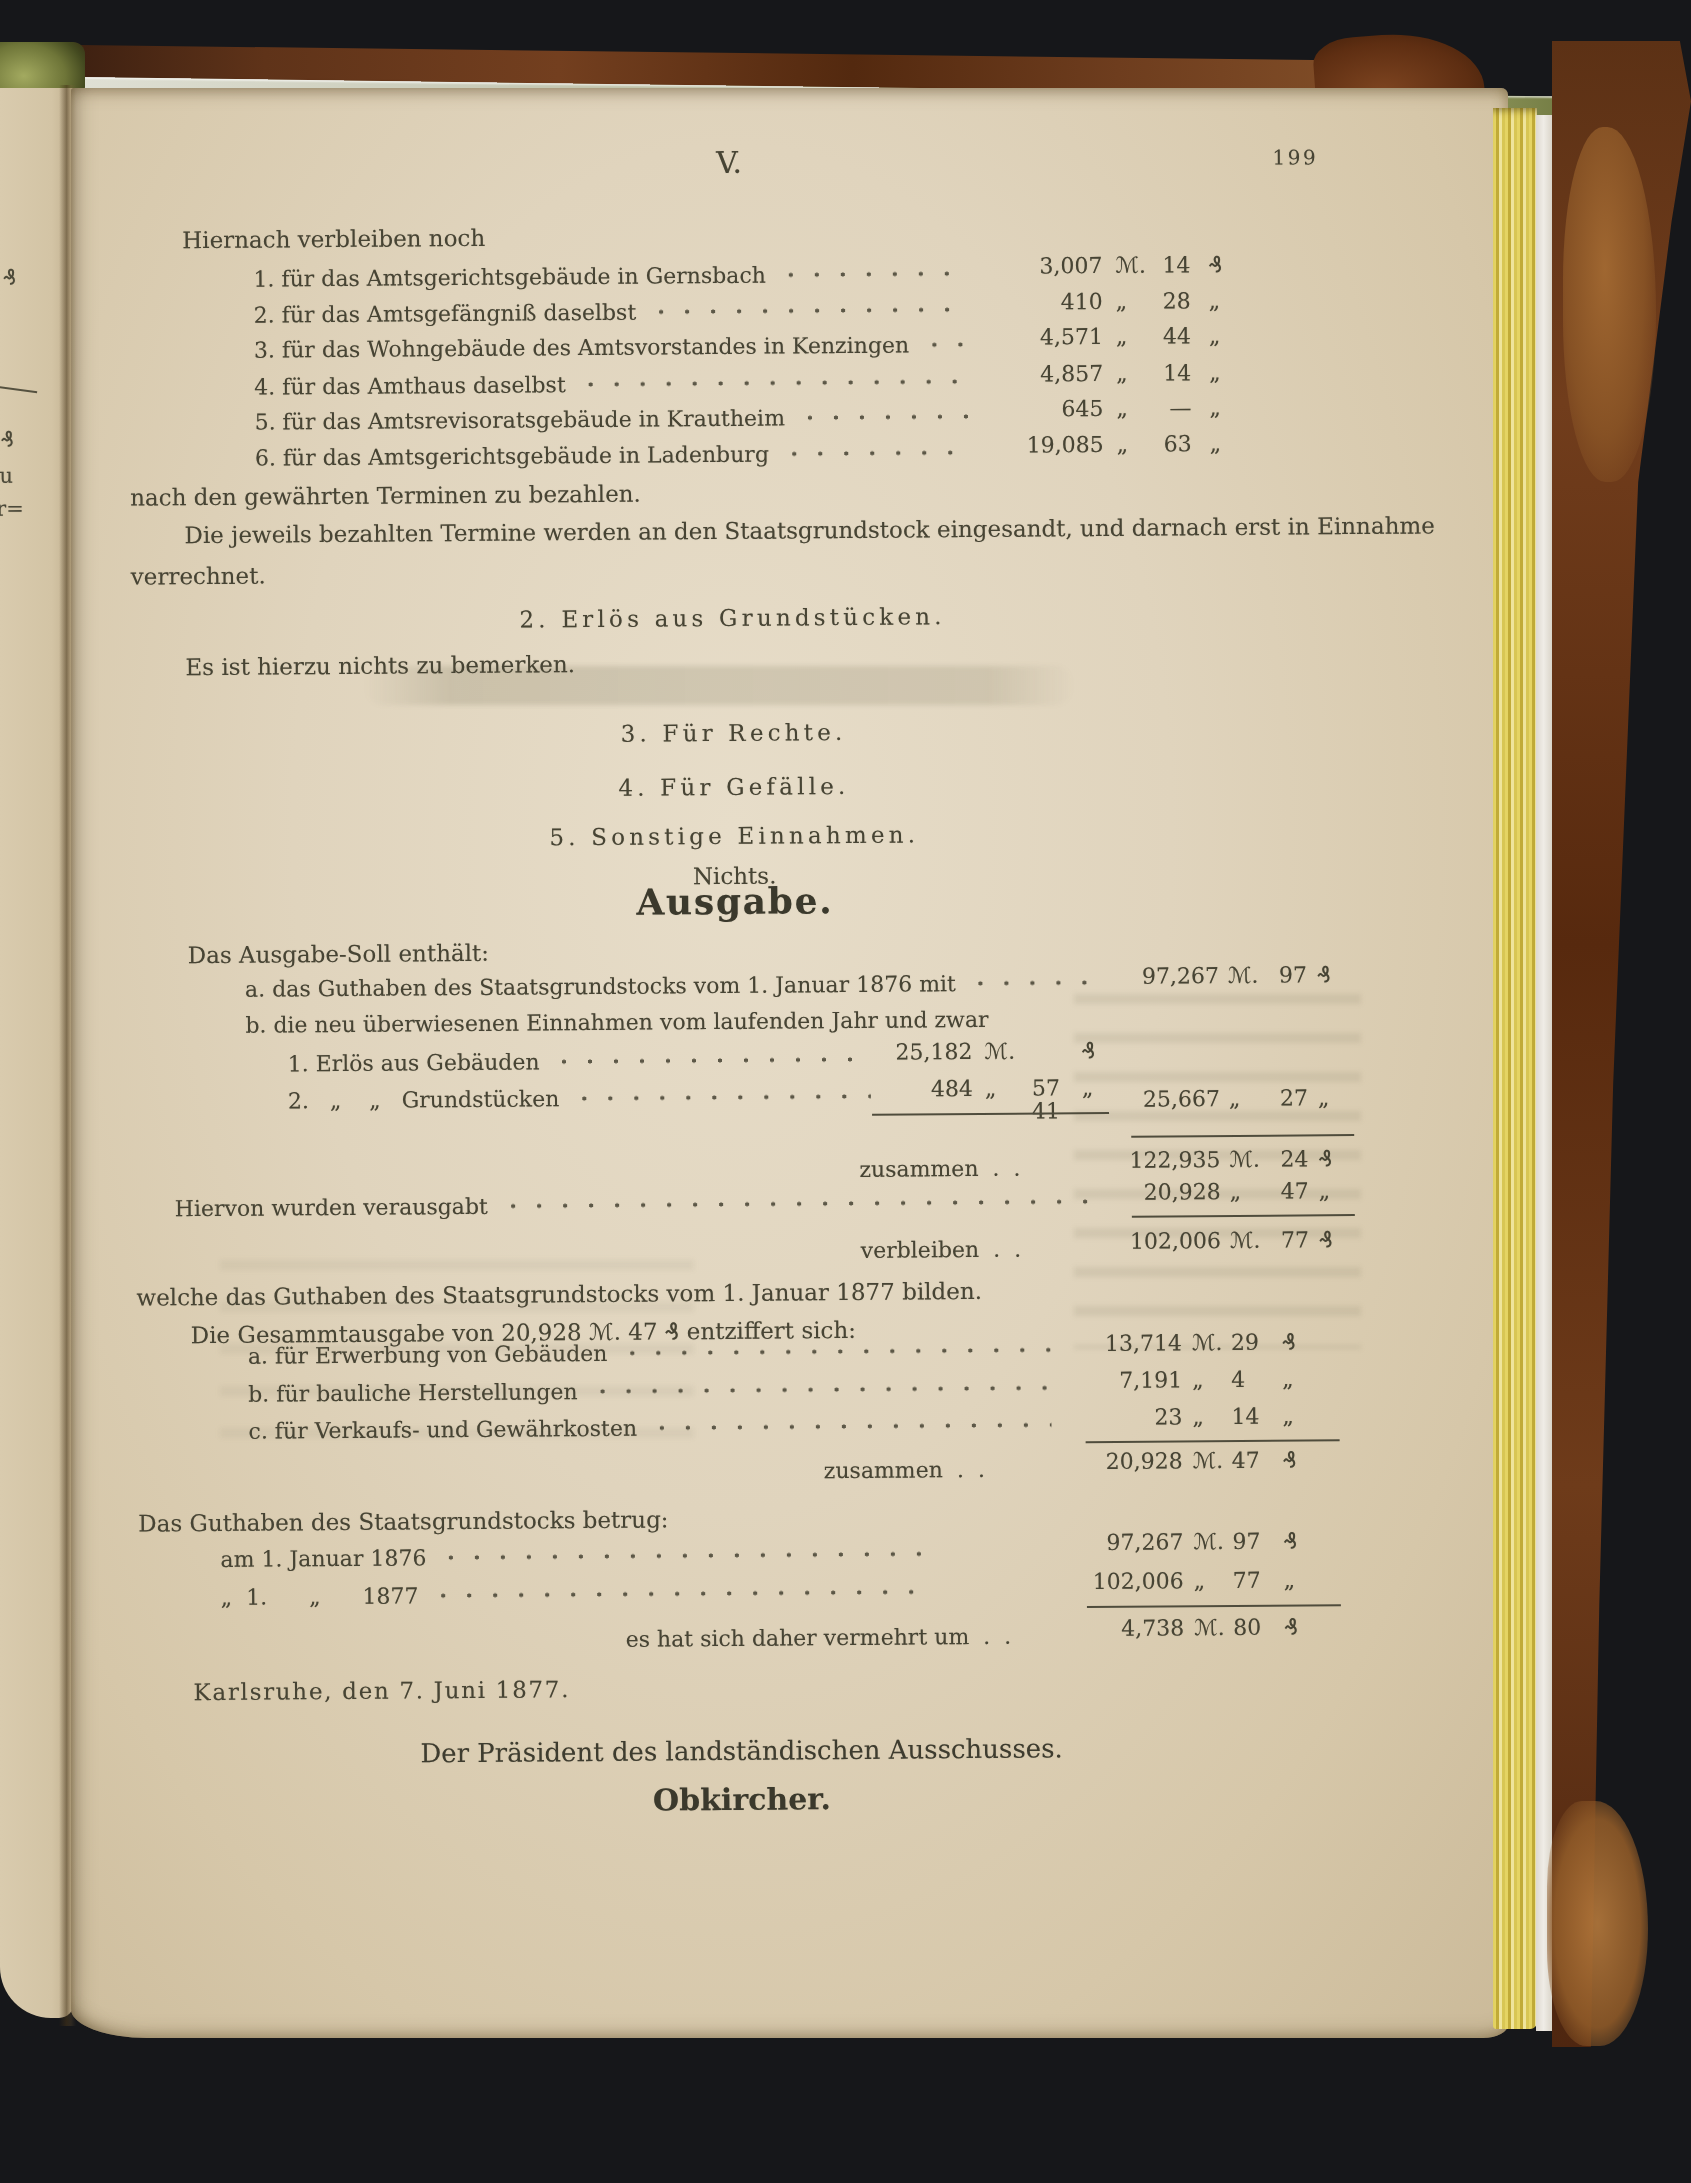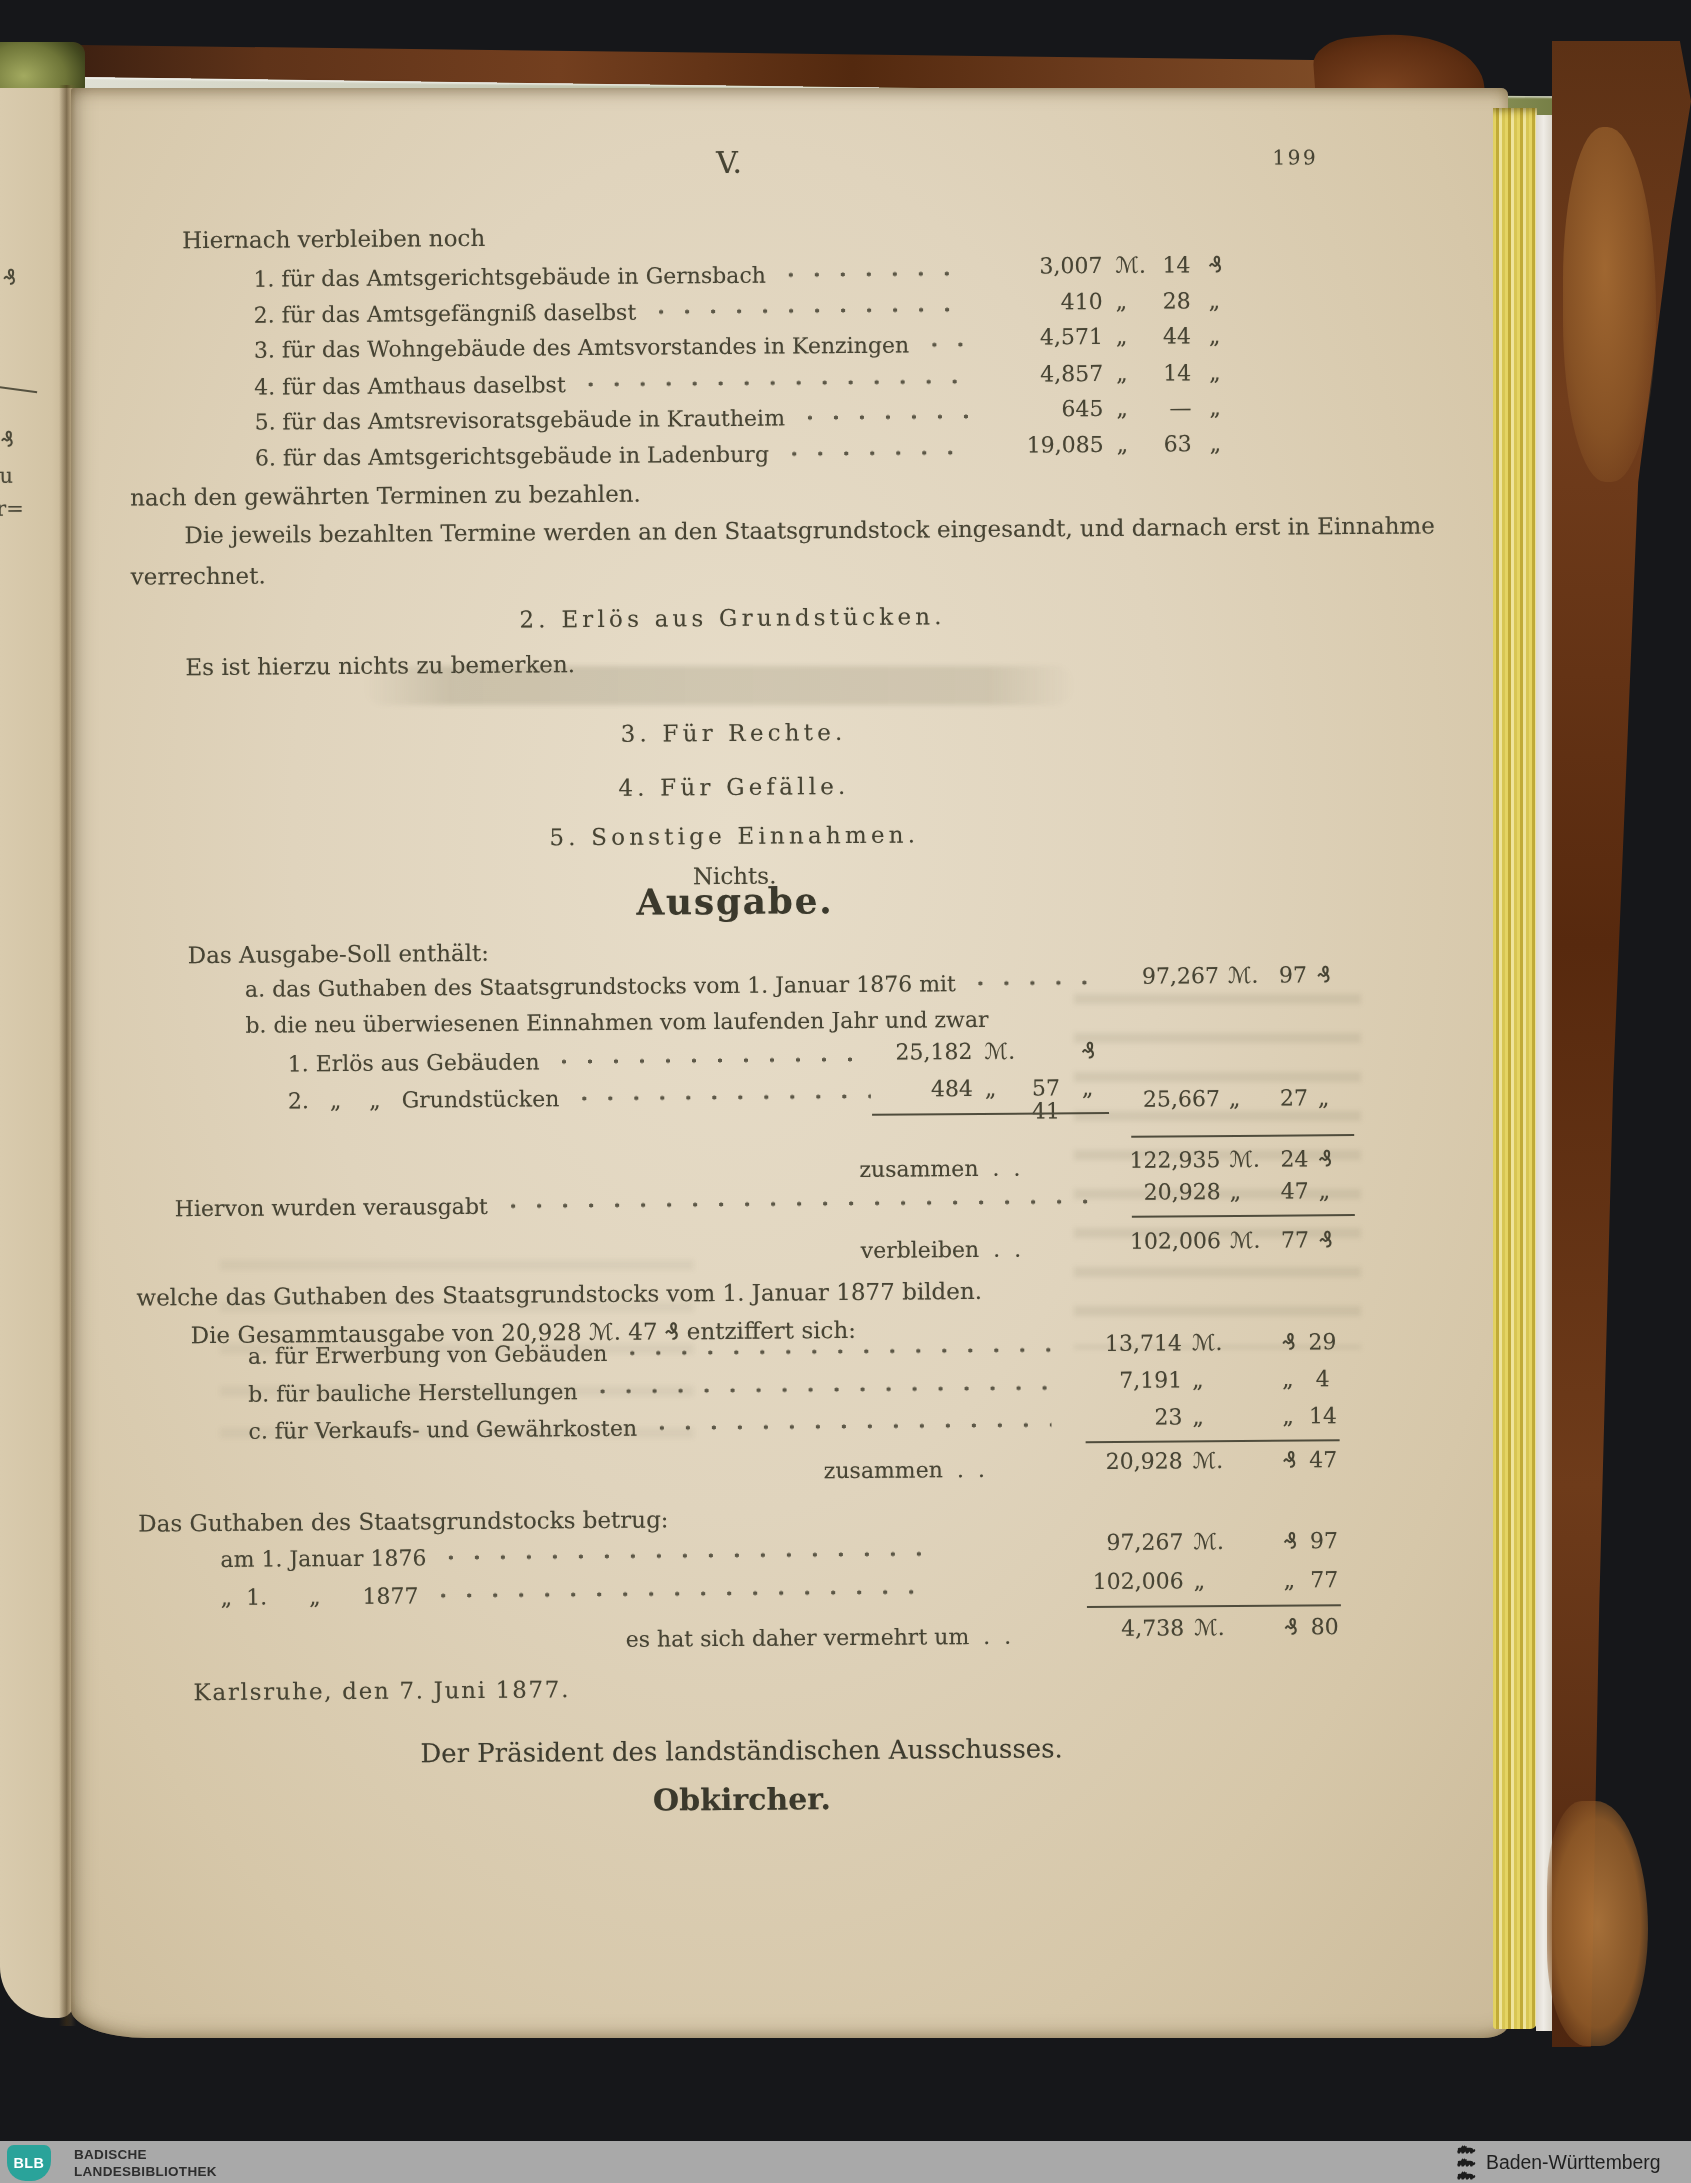--- a/index.html
+++ b/index.html
@@ -68,21 +68,21 @@
   .colI-n{left:783px;width:189px;text-align:right;}
   .colI-mu{left:984px;}
   .colI-p{left:1023px;width:36px;text-align:right;}
   .colI-pu{left:1081px;}
   .colA-n{left:964px;width:255px;text-align:right;}
   .colA-mu{left:1228px;}
   .colA-p{left:1268px;width:39px;text-align:right;}
   .colA-pu{left:1317px;}
   .colB-n{left:928px;width:251px;text-align:right;}
   .colB-mu{left:1189px;}
-  .colB-p{left:1300px;width:39px;text-align:center;}
+  .colB-p{left:1228px;width:39px;text-align:left;}
   .colB-pu{left:1279px;}
   .pline{position:absolute;font-size:23px;white-space:pre;}
   .cline{position:absolute;left:135px;width:1201px;text-align:center;font-size:23px;}
   .sperr{letter-spacing:4.2px;}
   .rule{position:absolute;height:1.7px;background:#4f4c3c;}
   .secV{font-size:30px;}
   .pnum{position:absolute;left:1279px;top:149px;font-size:20px;letter-spacing:2.5px;}
   .aus-title{font-size:36px;font-weight:bold;letter-spacing:1.7px;color:#3b392c;}
   .sig1{font-size:26px;color:#3e3c2f;}
   .sig2{font-size:30px;font-weight:bold;color:#3b392c;}
@@ -334,36 +334,15 @@
     <span class="amt colB-n" style="top:1618px">4,738</span>
     <span class="amt colB-mu" style="top:1618px">ℳ.</span>
     <span class="amt colB-p" style="top:1618px">80</span>
     <span class="amt colB-pu" style="top:1618px">₰</span>
 
     <div class="pline" style="left:188px;top:1674px;letter-spacing:1.7px">Karlsruhe, den 7. Juni 1877.</div>
     <div class="cline sig1" style="top:1735px">Der Präsident des landständischen Ausschusses.</div>
     <div class="cline sig2" style="top:1781px">Obkircher.</div>
   </div>
 
-  <div class="footer">
-    <div class="blb-shield" style="background: rgb(42, 163, 154);">BLB</div>
-    <div class="blb-text">
-      <div>BADISCHE</div>
-      <div>LANDESBIBLIOTHEK</div>
-    </div>
-    <div class="bw">
-      <div class="bw-lions">
-        <svg width="20" height="12" viewBox="0 0 32 18">
-            <path d="M3 16 Q1 13 3 10 Q2 7 5 7 L8 7 Q9 4 11 3 L12 5 L14 3 L15 5 L17 4 L17 7 L23 7 Q27 7 28 10 L30 9 Q32 11 30 13 Q29 15 27 14 L26 16 L23 16 L22 13 L19 16 L16 16 L15 13 L12 16 L9 16 L8 13 L6 16 Z" fill="#1c1c1c"></path>
-          </svg>
-        <svg width="20" height="12" viewBox="0 0 32 18">
-            <path d="M3 16 Q1 13 3 10 Q2 7 5 7 L8 7 Q9 4 11 3 L12 5 L14 3 L15 5 L17 4 L17 7 L23 7 Q27 7 28 10 L30 9 Q32 11 30 13 Q29 15 27 14 L26 16 L23 16 L22 13 L19 16 L16 16 L15 13 L12 16 L9 16 L8 13 L6 16 Z" fill="#1c1c1c"></path>
-          </svg>
-        <svg width="20" height="12" viewBox="0 0 32 18">
-            <path d="M3 16 Q1 13 3 10 Q2 7 5 7 L8 7 Q9 4 11 3 L12 5 L14 3 L15 5 L17 4 L17 7 L23 7 Q27 7 28 10 L30 9 Q32 11 30 13 Q29 15 27 14 L26 16 L23 16 L22 13 L19 16 L16 16 L15 13 L12 16 L9 16 L8 13 L6 16 Z" fill="#1c1c1c"></path>
-          </svg>
-      </div>
-      <span class="bw-label">Baden-Württemberg</span>
-    </div>
-  </div>
 
 </div>
 
 
 </body></html>

